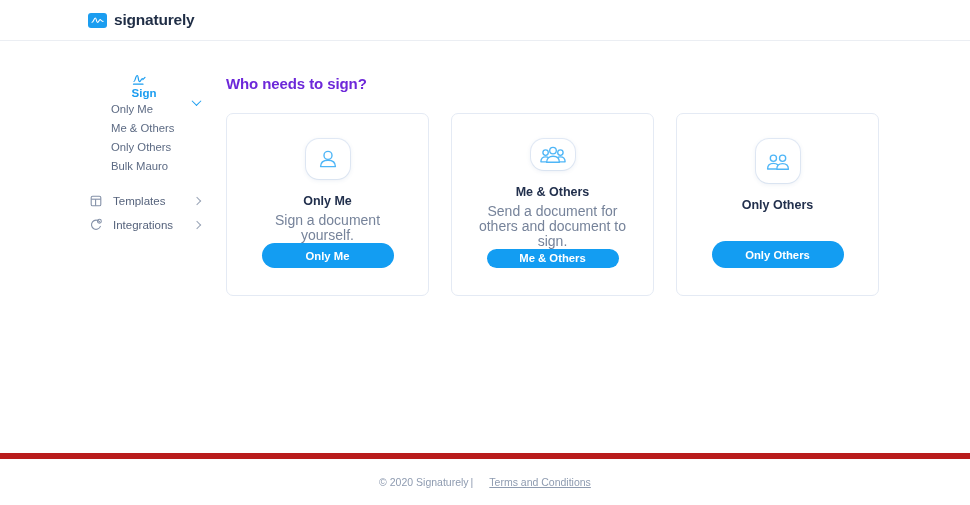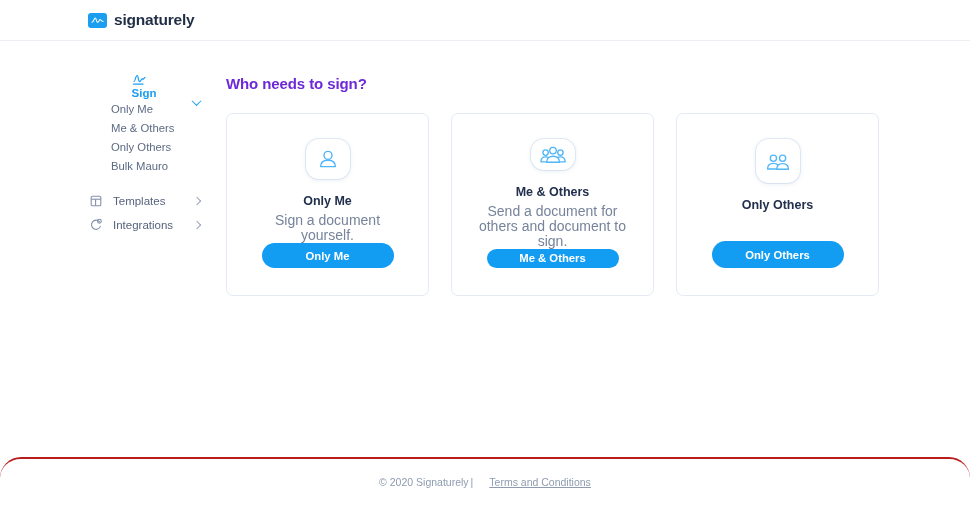--- a/index.html
+++ b/index.html
@@ -239,27 +239,26 @@
     font-weight: bold;
     border: none;
     cursor: pointer;
     font-family: "Liberation Sans", sans-serif;
   }
 
   
   .footer {
     height: 46px;
     min-height: 46px;
-    border-top: 2px solid #b91c1c;
+    border-top: 6px solid #b91c1c;
     display: flex;
     align-items: center;
     justify-content: center;
     font-size: 10.5px;
     color: #8e9bb0;
-    border-radius: 21px;
   }
   .footer a {
     color: #8e9bb0;
     text-decoration: underline;
     margin-left: 14px;
   }
   .sep { margin: 0 2px; }
 </style>
 </head>
 <body>

